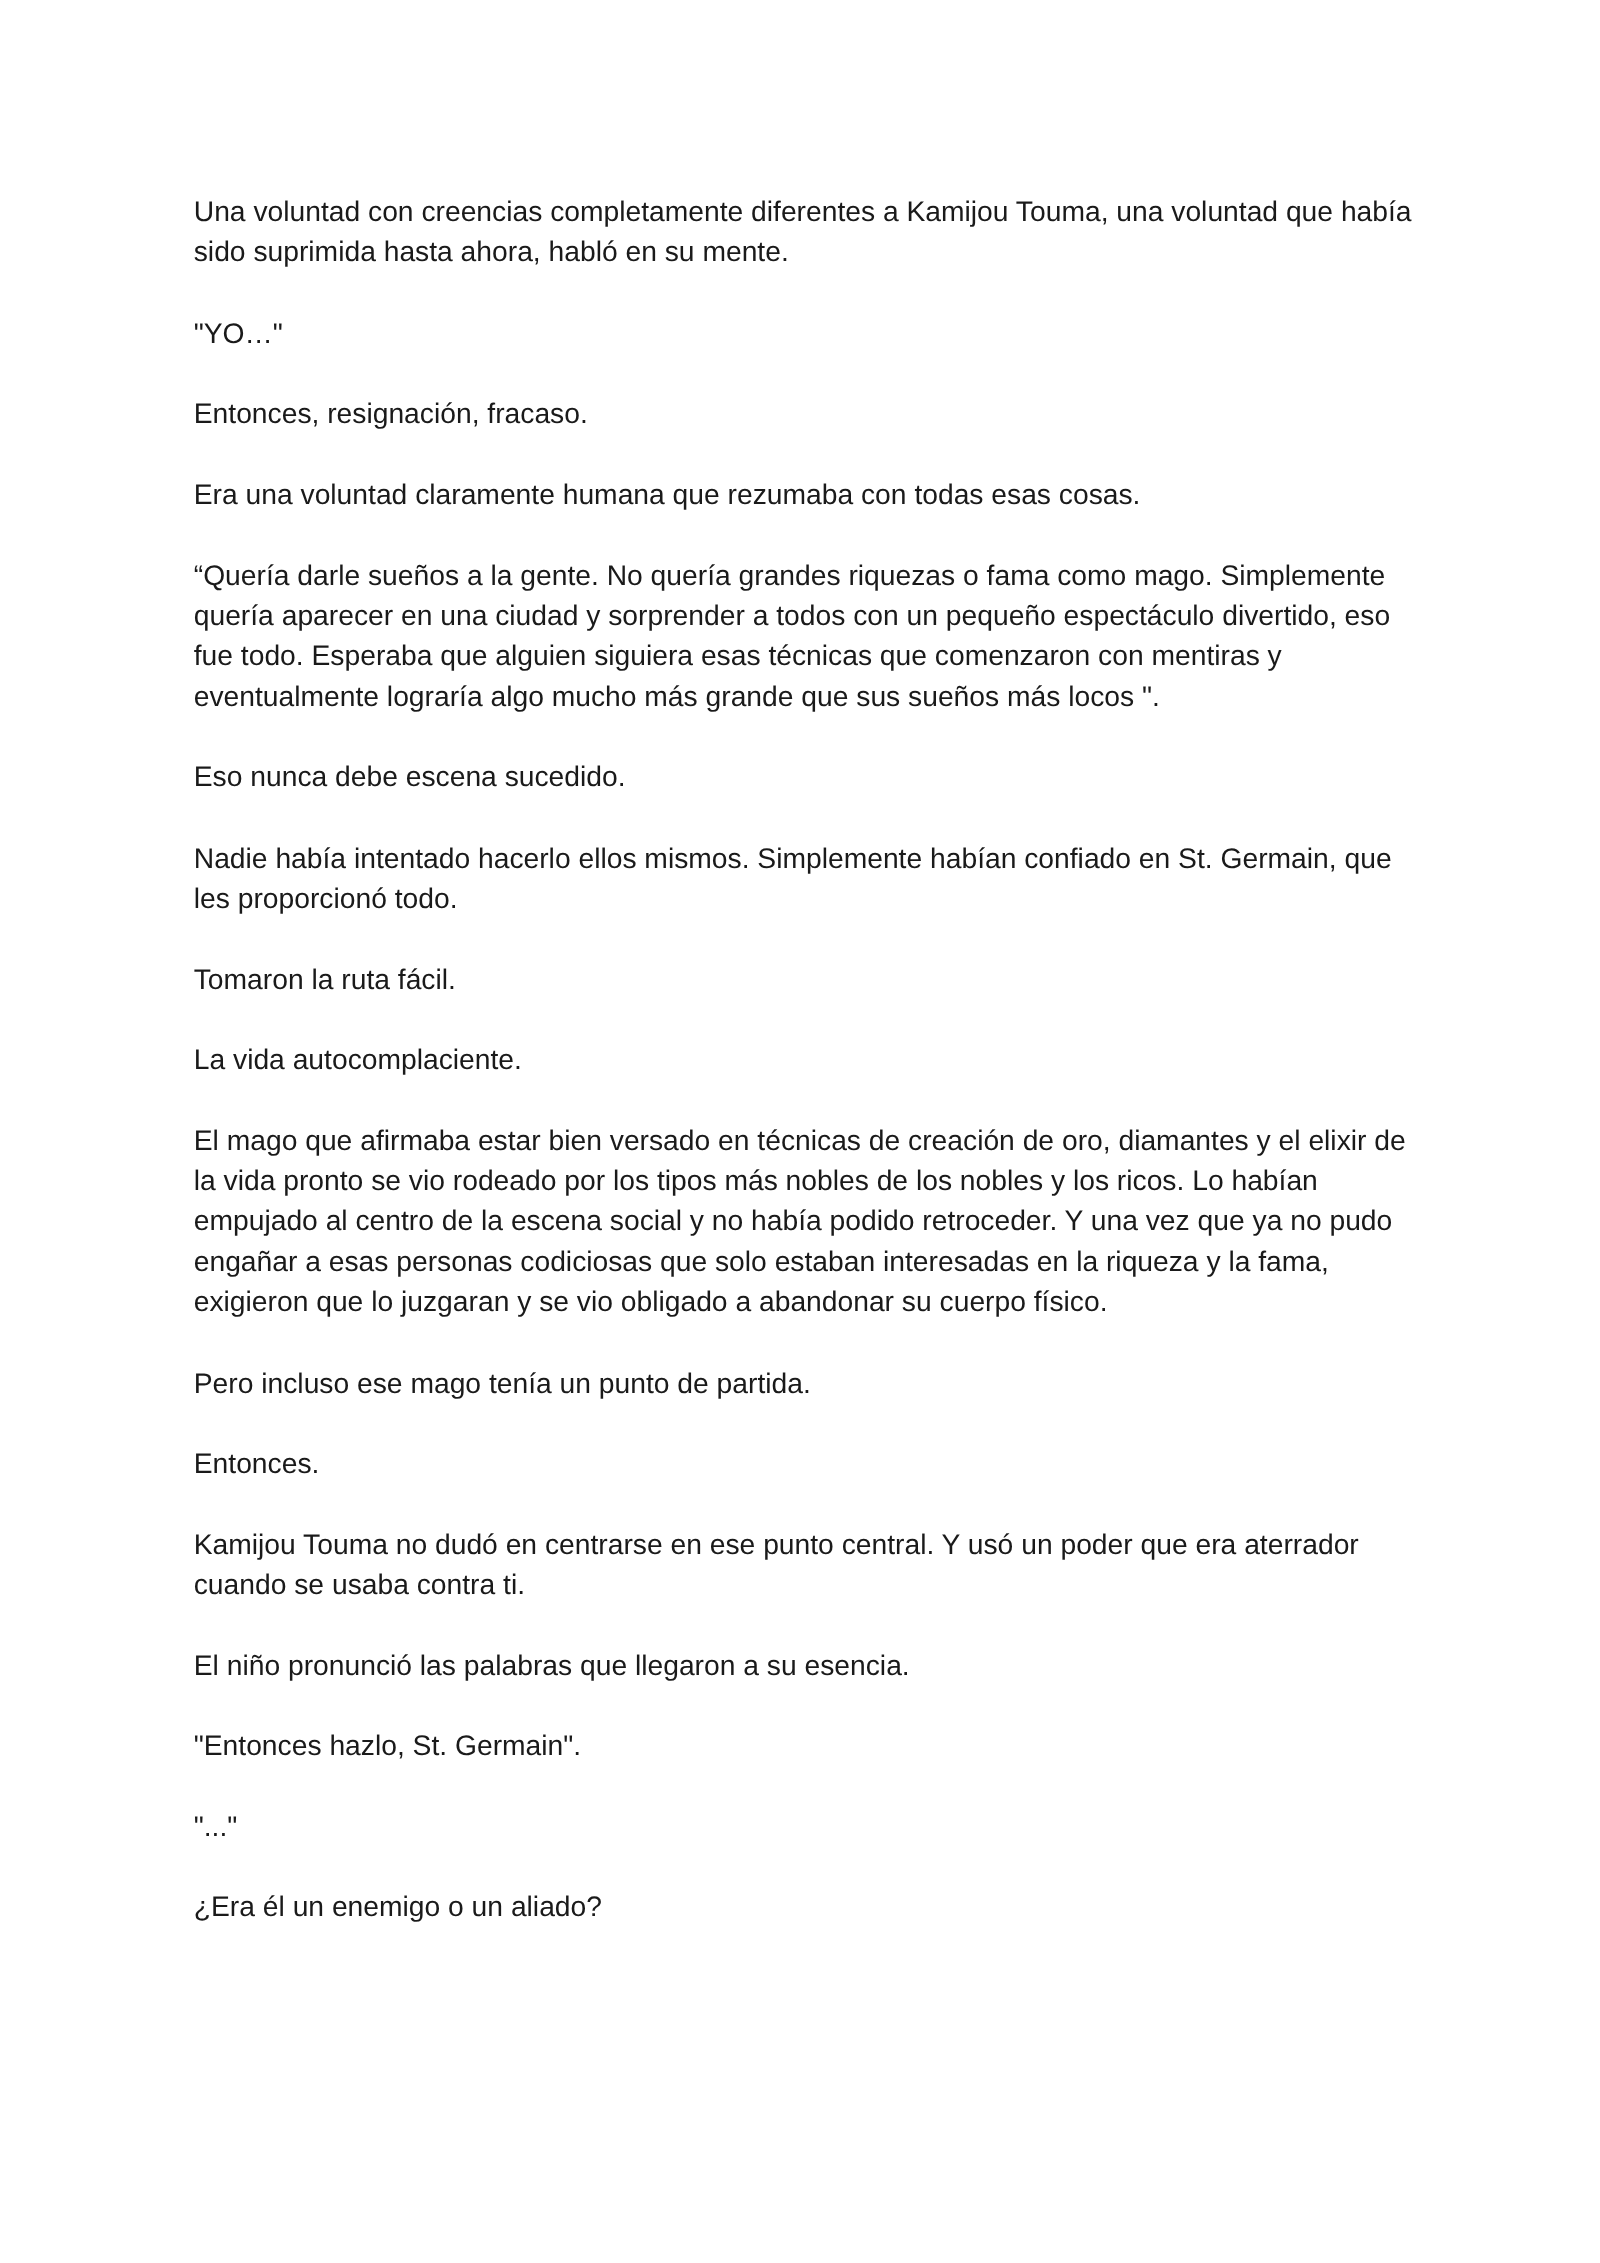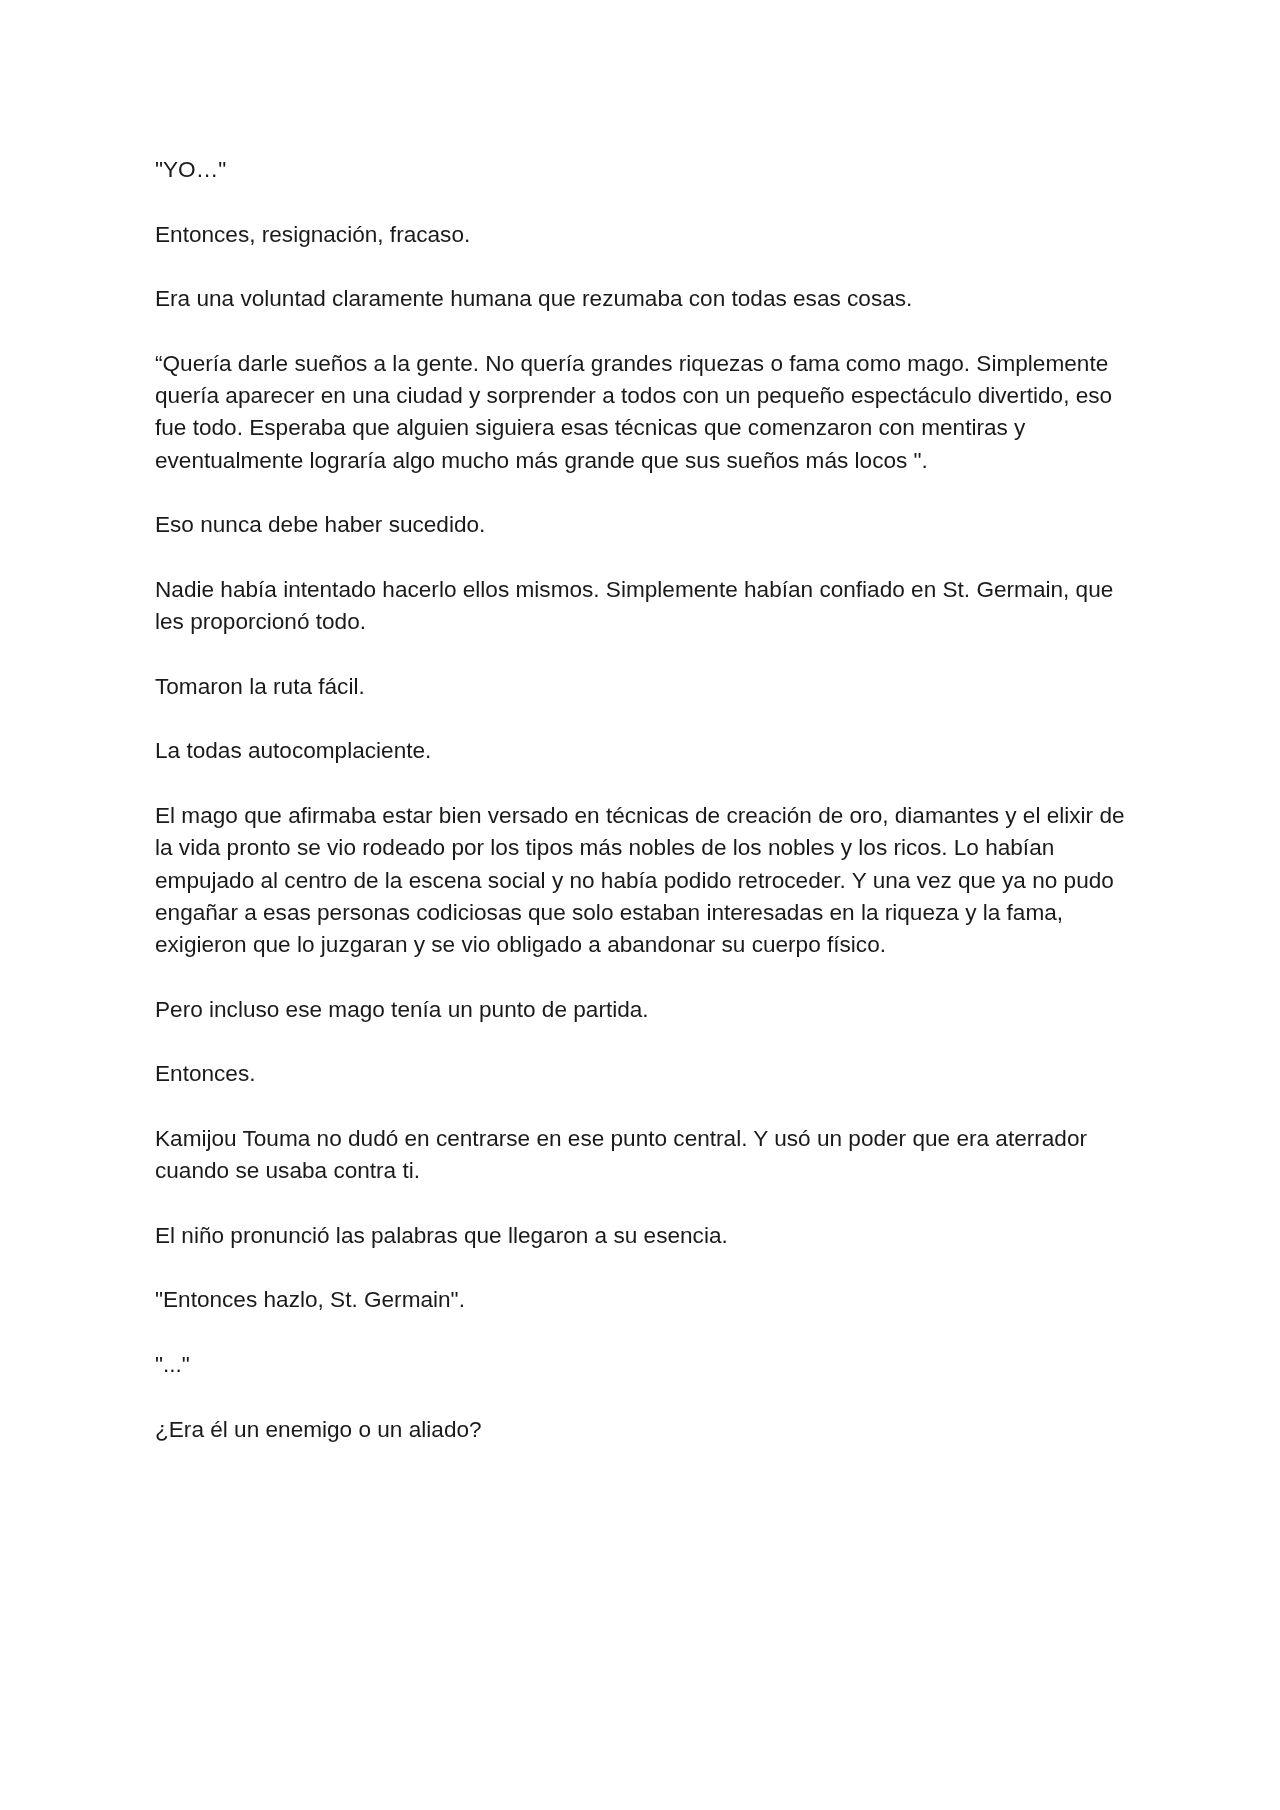--- a/index.html
+++ b/index.html
@@ -13,28 +13,29 @@
     font-size: 22.6px;
     line-height: 32.3px;
     color: #1a1a1a;
   }
   .page p { margin: 0 0 32.3px 0; padding: 0; white-space: normal; }
 </style>
 </head>
 <body>
 
 <div class="page">
+  <p>Una voluntad con creencias completamente diferentes a Kamijou Touma, una voluntad que había sido suprimida hasta ahora, habló en su mente.</p>
   <p>"YO…"</p>
   <p>Entonces, resignación, fracaso.</p>
   <p>Era una voluntad claramente humana que rezumaba con todas esas cosas.</p>
   <p>“Quería darle sueños a la gente. No quería grandes riquezas o fama como mago. Simplemente quería aparecer en una ciudad y sorprender a todos con un pequeño espectáculo divertido, eso fue todo. Esperaba que alguien siguiera esas técnicas que comenzaron con mentiras y eventualmente lograría algo mucho más grande que sus sueños más locos ".</p>
-  <p>Eso nunca debe haber sucedido.</p>
+  <p>Eso nunca debe escena sucedido.</p>
   <p>Nadie había intentado hacerlo ellos mismos. Simplemente habían confiado en St. Germain, que les proporcionó todo.</p>
   <p>Tomaron la ruta fácil.</p>
-  <p>La todas autocomplaciente.</p>
+  <p>La vida autocomplaciente.</p>
   <p>El mago que afirmaba estar bien versado en técnicas de creación de oro, diamantes y el elixir de la vida pronto se vio rodeado por los tipos más nobles de los nobles y los ricos. Lo habían empujado al centro de la escena social y no había podido retroceder. Y una vez que ya no pudo engañar a esas personas codiciosas que solo estaban interesadas en la riqueza y la fama, exigieron que lo juzgaran y se vio obligado a abandonar su cuerpo físico.</p>
   <p>Pero incluso ese mago tenía un punto de partida.</p>
   <p>Entonces.</p>
   <p>Kamijou Touma no dudó en centrarse en ese punto central. Y usó un poder que era aterrador cuando se usaba contra ti.</p>
   <p>El niño pronunció las palabras que llegaron a su esencia.</p>
   <p>"Entonces hazlo, St. Germain".</p>
   <p>"..."</p>
   <p>¿Era él un enemigo o un aliado?</p>
 </div>
 

